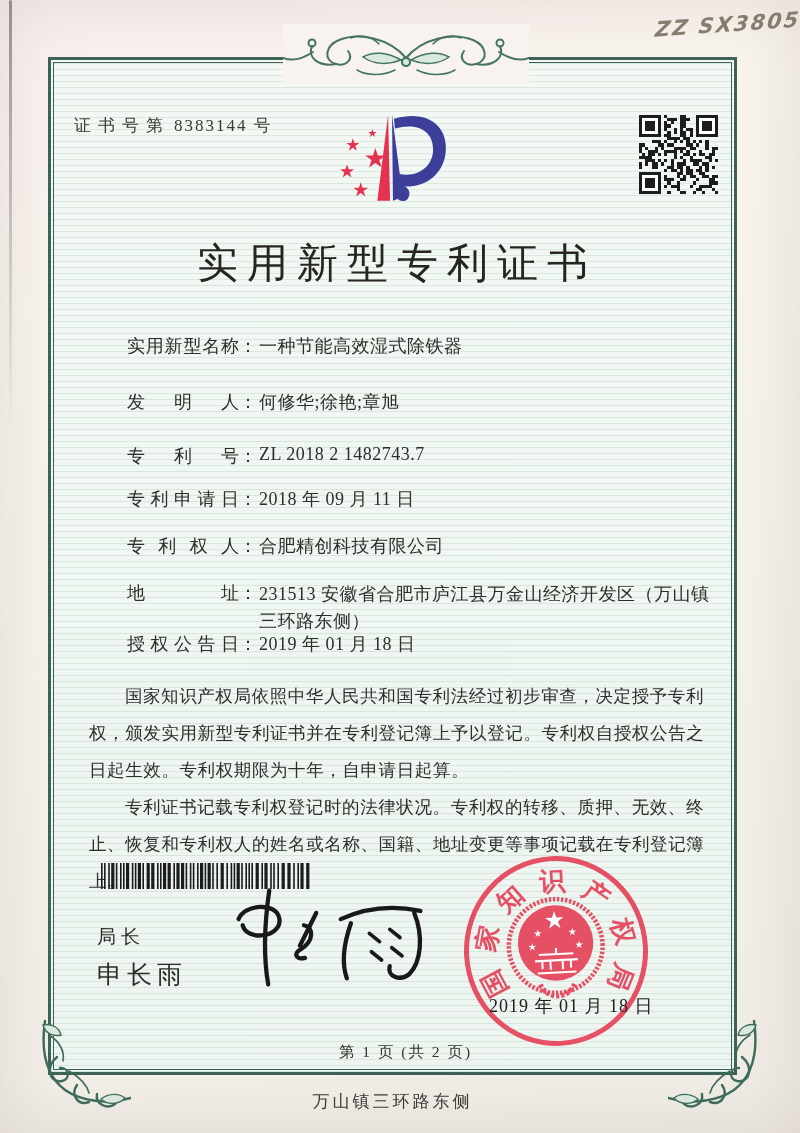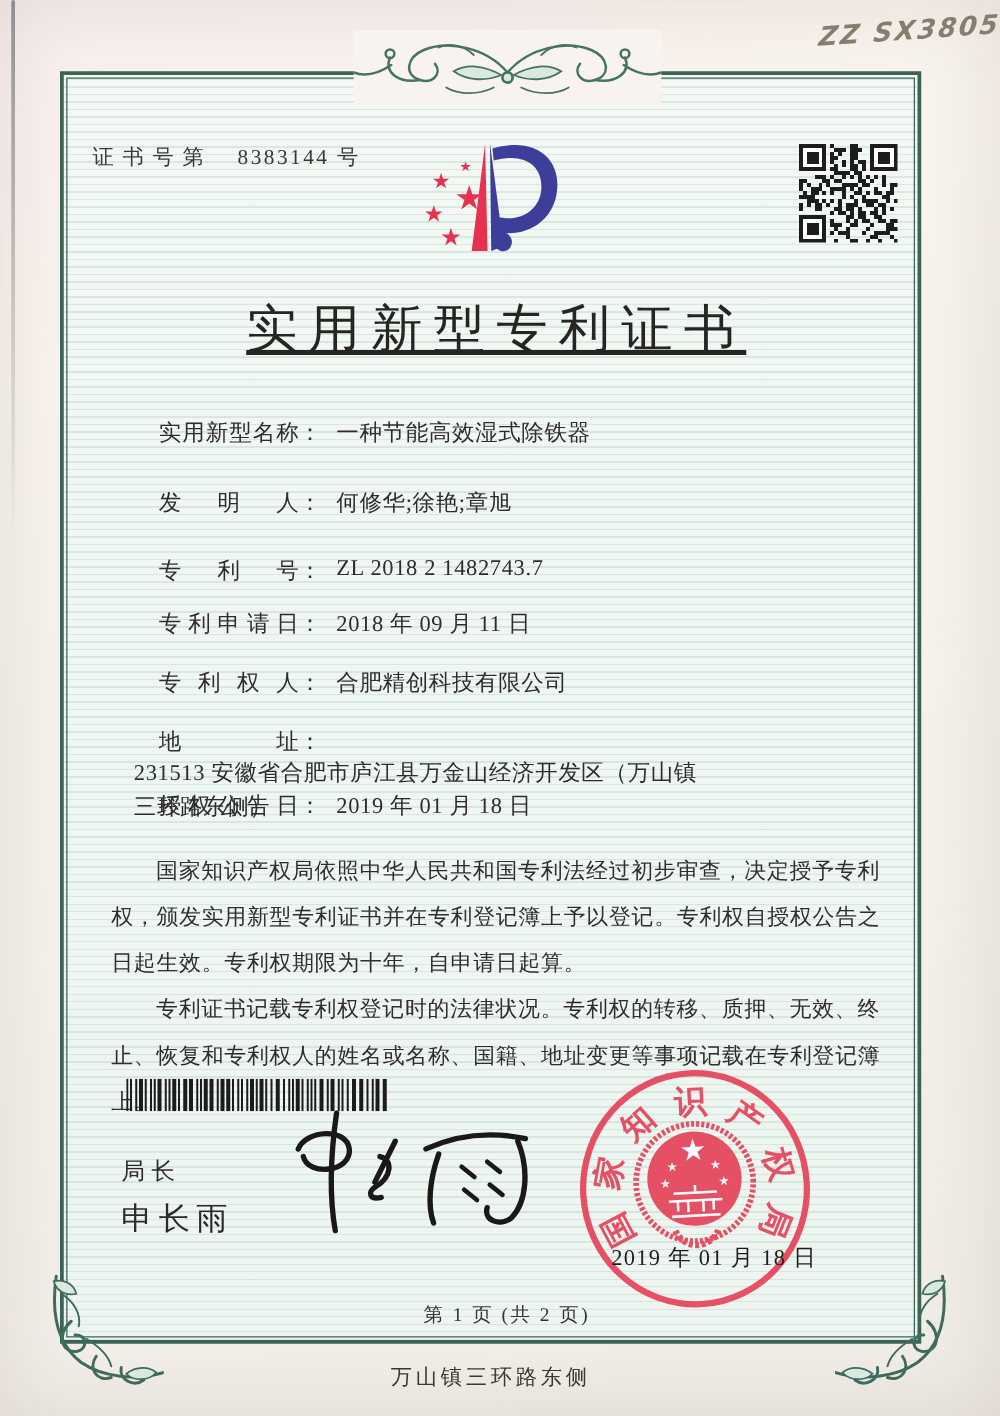--- a/index.html
+++ b/index.html
@@ -29,34 +29,34 @@
   
   .annotation{
     position:absolute;left:655px;top:12px;width:160px;
     font-family:"DejaVu Sans",sans-serif;font-style:italic;font-weight:bold;
     font-size:21px;color:#857e6e;letter-spacing:2px;
     transform:rotate(-4deg) skewX(-10deg);
   }
   
   .cert-no{position:absolute;left:74px;top:114px;font-size:17px;color:#3a3835;}
   .cert-no .pfx{letter-spacing:7px;}
-  .cert-no .num{letter-spacing:2px;margin-left:20px;}
+  .cert-no .num{letter-spacing:2px;margin-left:4px;}
   .cert-no .sfx{margin-left:6px;}
   .logo{position:absolute;left:333px;top:106px;width:118px;height:132px;}
   .qr{position:absolute;left:639px;top:115px;width:79px;height:79px;}
   .qr svg{width:100%;height:100%;}
   .title{
     position:absolute;left:48px;top:236px;width:689px;text-align:center;
-    font-size:41px;color:#262522;letter-spacing:9px;text-indent:9px;font-weight:500;text-decoration:underline;
+    font-size:41px;color:#262522;letter-spacing:9px;text-indent:9px;font-weight:500;
   }
   
   .frow{position:absolute;left:95px;width:625px;font-size:18px;color:#2e2d2b;}
   .flabel{display:inline-block;width:112px;text-align:justify;text-align-last:justify;vertical-align:top;margin-left:32px;}
   .fcolon{vertical-align:top;}
-  .fvalue{margin-left:12px;vertical-align:top;letter-spacing:.5px;}
+  .fvalue{margin-left:2px;vertical-align:top;letter-spacing:.5px;}
   .fvalue.wrap{display:inline-block;width:452px;line-height:27px;}
   .grant-right{position:absolute;left:303px;top:0;}
   
   .paras{position:absolute;left:89px;top:678px;width:625px;}
   .paras p{margin:0;text-indent:2.05em;font-size:17.5px;line-height:37px;letter-spacing:.6px;color:#2f2e2c;}
   
   .barcode{position:absolute;left:101px;top:863px;width:211px;height:26px;}
   .barcode svg{width:100%;height:100%;}
   .official-title{position:absolute;left:97px;top:924px;font-size:19px;letter-spacing:5px;color:#2c2b29;}
   .official-name{position:absolute;left:97px;top:958px;font-size:25px;letter-spacing:5px;color:#2c2b29;}

